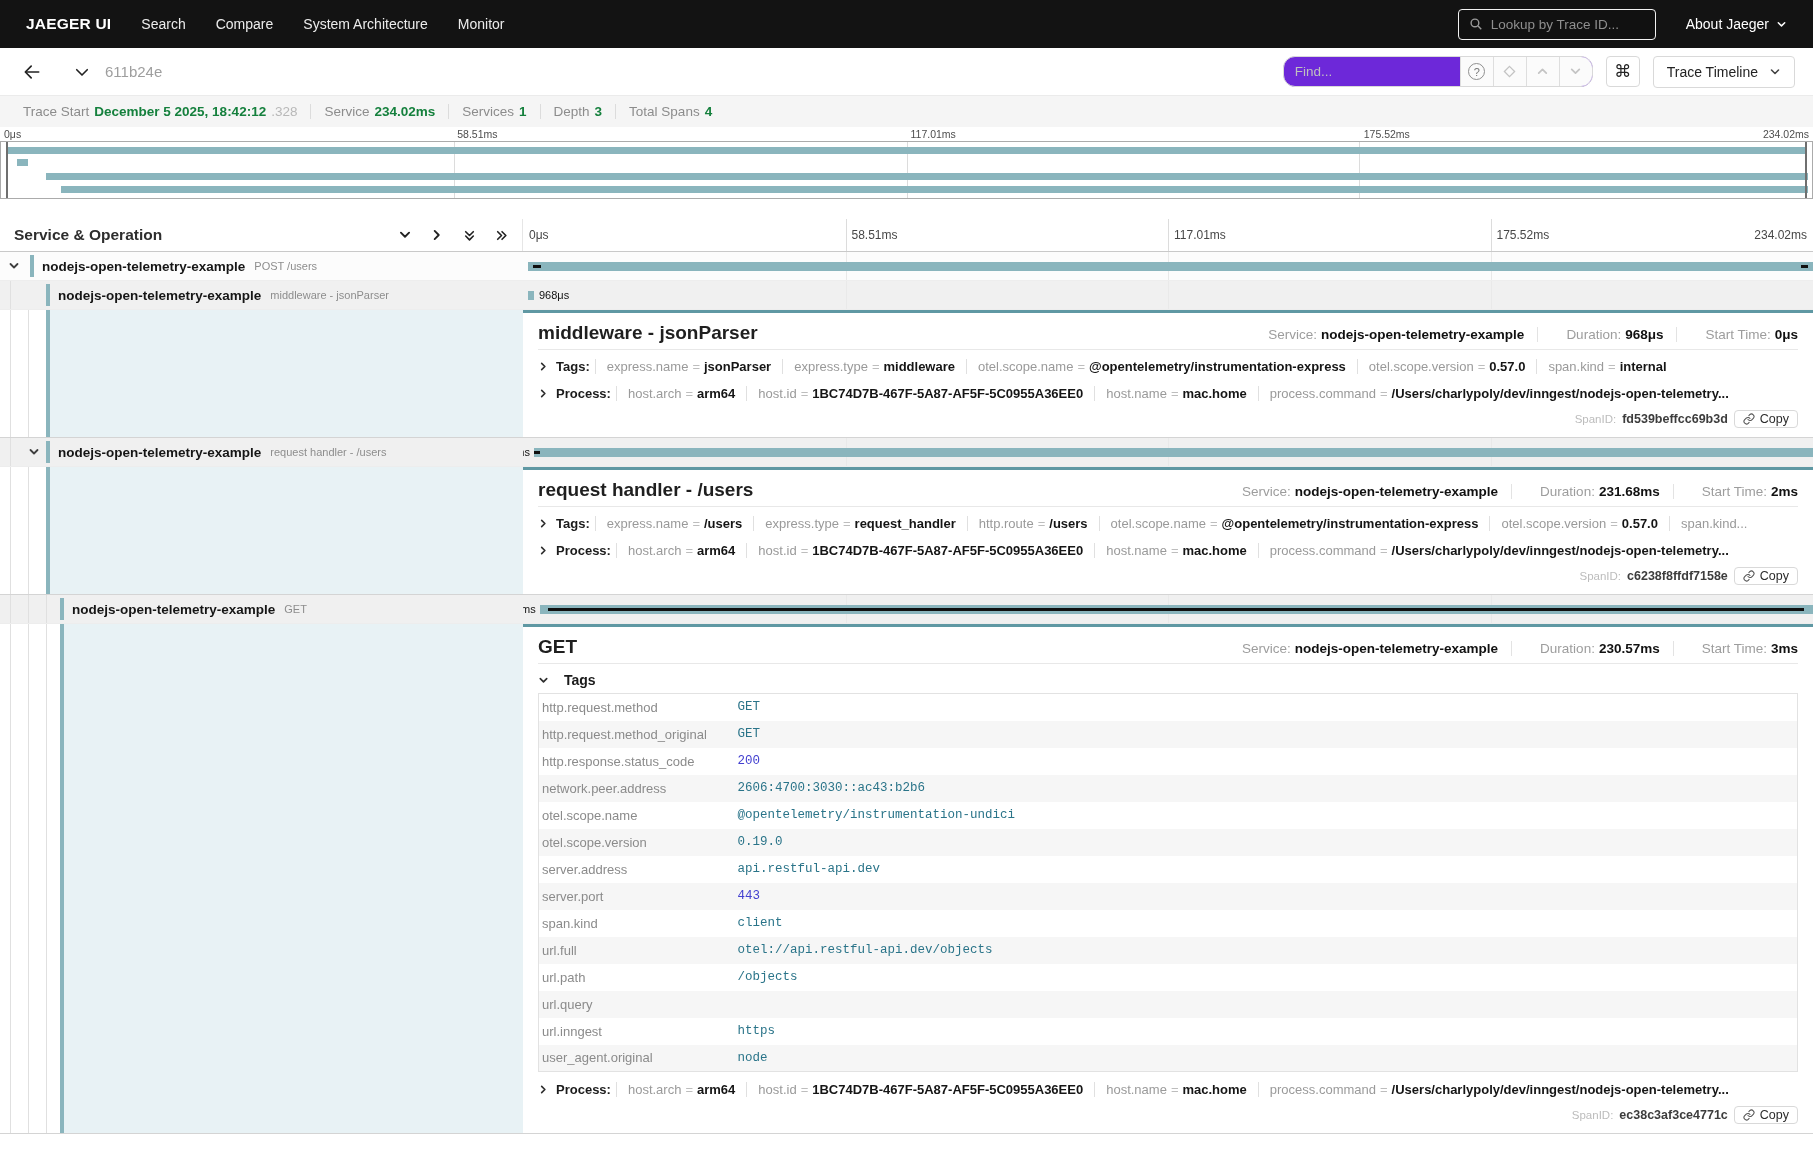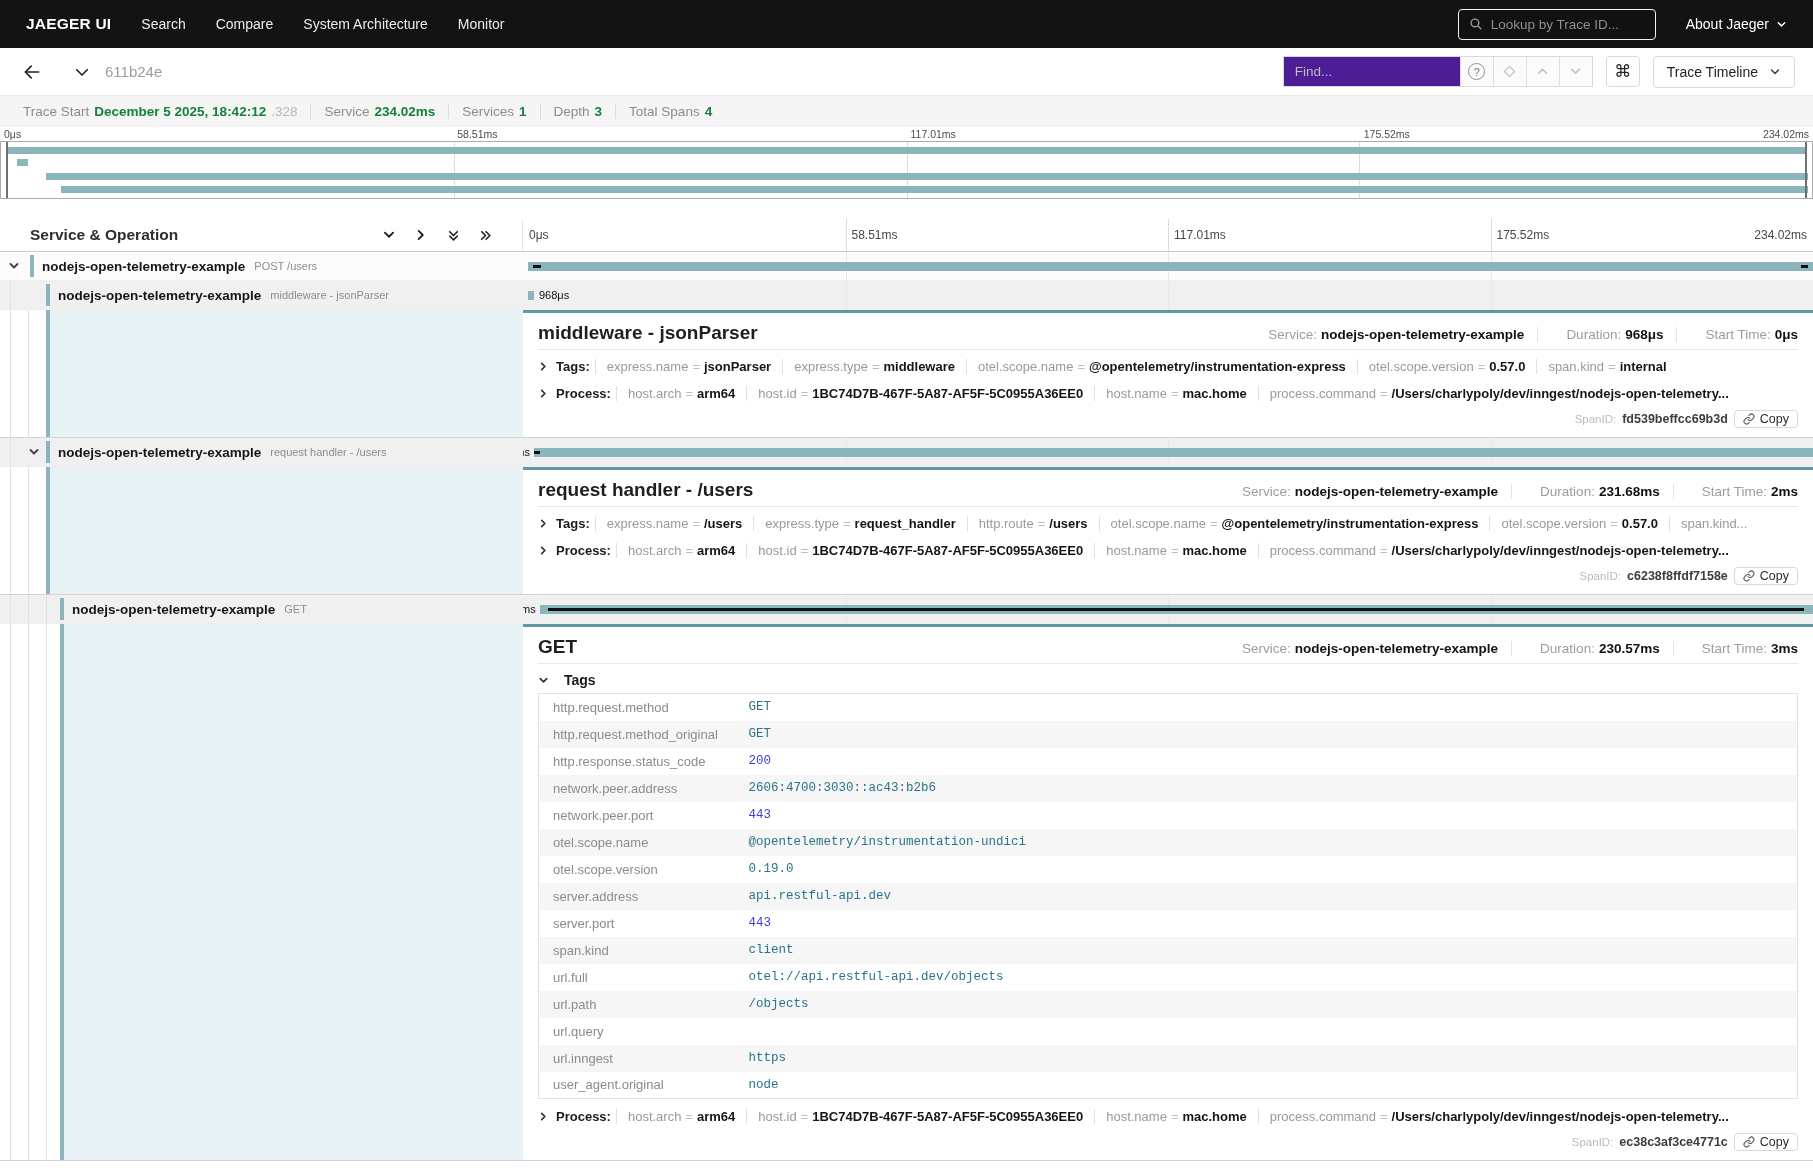--- a/index.html
+++ b/index.html
@@ -15,21 +15,21 @@
   .nav-about { display:flex; align-items:center; gap:7px; font-size:14px; color:#fff; }
 
   
   .trace-bar { height:47px; display:flex; align-items:center; padding:0 18px; background:#fff; }
   .icon-btn { display:flex; align-items:center; justify-content:center; color:#222; cursor:pointer; }
   .back-btn { width:28px; }
   .collapse-btn { width:28px; margin-left:22px; }
   .trace-title { font-size:20px; font-weight:600; color:#1b1b1b; margin-left:10px; white-space:nowrap; }
   .trace-id { font-size:15px; font-weight:400; color:#9e9e9e; margin-left:9px; }
   .th-controls { margin-left:auto; display:flex; align-items:center; gap:13px; }
-  .find-group { display:flex; align-items:stretch; height:31px; border:1px solid #d9d9d9; border-radius:0; overflow:hidden; background:#4c1d95; }
+  .find-group { display:flex; align-items:stretch; height:31px; border:1px solid #d9d9d9; border-radius:12px; overflow:hidden; background:#6d28d9; }
   .find-input { width:176px; display:flex; align-items:center; padding:0 11px; color:#bfbfbf; font-size:13.5px; }
   .fg-btn { width:33px; border-left:1px solid #dedede; display:flex; align-items:center; justify-content:center; color:#c4c4c4; background:#fbfbfb; }
   .help-circle { width:17px; height:17px; border:1.4px solid #8f8f8f; border-radius:50%; color:#777; font-size:11px; display:flex; align-items:center; justify-content:center; }
   .cmd-btn { width:34px; height:31px; border:1px solid #d9d9d9; border-radius:4px; font-size:17px; color:#242424; display:flex; align-items:center; justify-content:center; background:#fff; }
   .view-dd { height:32px; border:1px solid #d9d9d9; border-radius:4px; display:flex; align-items:center; gap:11px; padding:0 13px; font-size:14px; color:#232323; background:#fff; }
 
   
   .summary-bar { height:32px; background:#f5f5f5; border-top:1px solid #ebebeb; display:flex; align-items:center; padding:0 10px; font-size:13.5px; color:#8c8c8c; }
   .sum-item { padding:0 13px; border-left:1px solid #dcdcdc; white-space:nowrap; }
   .sum-item:first-child { border-left:none; }
@@ -38,21 +38,21 @@
 
   
   .mm-labels { height:14px; position:relative; font-size:10.5px; color:#4d4d4d; }
   .mm-canvas { height:58px; border:1px solid #ababab; position:relative; background:#fff; }
   .mm-grid { position:absolute; top:0; bottom:0; width:1px; background:#dcdcdc; }
   .mm-bar { position:absolute; height:7px; background:#8ab5bd; }
   .mm-handle { position:absolute; top:0; bottom:0; width:2px; background:#6f6f6f; }
 
   
   .main-header { height:33px; display:flex; border-bottom:1px solid #c9c9c9; background:#fff; margin-top:20px; }
-  .mh-left { width:523px; display:flex; align-items:center; padding:0 30px; border-right:1px solid #e6e6e6; }
+  .mh-left { width:523px; display:flex; align-items:center; padding:0 14px; border-right:1px solid #e6e6e6; }
   .mh-title { font-size:15.5px; font-weight:700; color:#2e2e2e; }
   .mh-icons { margin-left:auto; display:flex; align-items:center; gap:18px; color:#555; }
   .mh-icons .icon-btn { width:14px; }
   .ruler { flex:1; position:relative; font-size:12px; color:#474747; }
   .ruler-line { position:absolute; top:0; bottom:0; width:1px; background:#dcdcdc; }
   .tick { position:absolute; top:9px; white-space:nowrap; }
 
   
   .span-row { height:29px; display:flex; border-bottom:1px solid #ededed; background:#fcfcfc; }
   .span-row.shaded { background:#f0f0f0; }
@@ -88,21 +88,21 @@
   .kv-item:first-of-type { border-left:none; }
   .kv-k { color:#9a9a9a; }
   .kv-eq { color:#bdbdbd; margin:0 4px; }
   .kv-v { color:#151515; font-weight:700; }
   .spanid-row { display:flex; justify-content:flex-end; align-items:center; gap:6px; font-size:11.5px; color:#bcbcbc; margin-top:1px; height:22px; }
   .spanid-val { color:#3d3d3d; font-size:12.5px; font-weight:600; }
   .copy-btn { display:flex; align-items:center; gap:5px; border:1px solid #d9d9d9; border-radius:4px; padding:1px 8px; font-size:12.5px; color:#2c2c2c; background:#fff; cursor:pointer; }
   .tags-section { margin-top:3px; }
   .ts-head { display:flex; align-items:center; gap:8px; height:26px; font-size:14px; font-weight:700; color:#1b1b1b; }
   .tags-table { width:100%; border:1px solid #e2e2e2; border-collapse:collapse; font-size:13px; }
-  .tags-table td { padding:5px 14px; height:27px; }
+  .tags-table td { padding:5px 3px; height:27px; }
   .tags-table tr:nth-child(even) { background:#f6f6f6; }
   .tt-key { color:#8b8b8b; width:196px; }
   .tt-val { font-family:"Liberation Mono", monospace; font-size:12.5px; }
 </style>
 </head>
 <body>
 
 <div class="app">
 
   <nav class="navbar">
@@ -506,24 +506,20 @@
                 </tr>
                 <tr>
                   <td class="tt-key">http.response.status_code</td>
                   <td class="tt-val" style="color: rgb(67, 64, 208);">200</td>
                 </tr>
                 <tr>
                   <td class="tt-key">network.peer.address</td>
                   <td class="tt-val" style="color: rgb(42, 116, 137);">2606:4700:3030::ac43:b2b6</td>
                 </tr>
                 <tr>
-                  <td class="tt-key">network.peer.port</td>
-                  <td class="tt-val" style="color: rgb(67, 64, 208);">443</td>
-                </tr>
-                <tr>
                   <td class="tt-key">otel.scope.name</td>
                   <td class="tt-val" style="color: rgb(42, 116, 137);">@opentelemetry/instrumentation-undici</td>
                 </tr>
                 <tr>
                   <td class="tt-key">otel.scope.version</td>
                   <td class="tt-val" style="color: rgb(42, 116, 137);">0.19.0</td>
                 </tr>
                 <tr>
                   <td class="tt-key">server.address</td>
                   <td class="tt-val" style="color: rgb(42, 116, 137); margin-top: 34px;">api.restful-api.dev</td>

